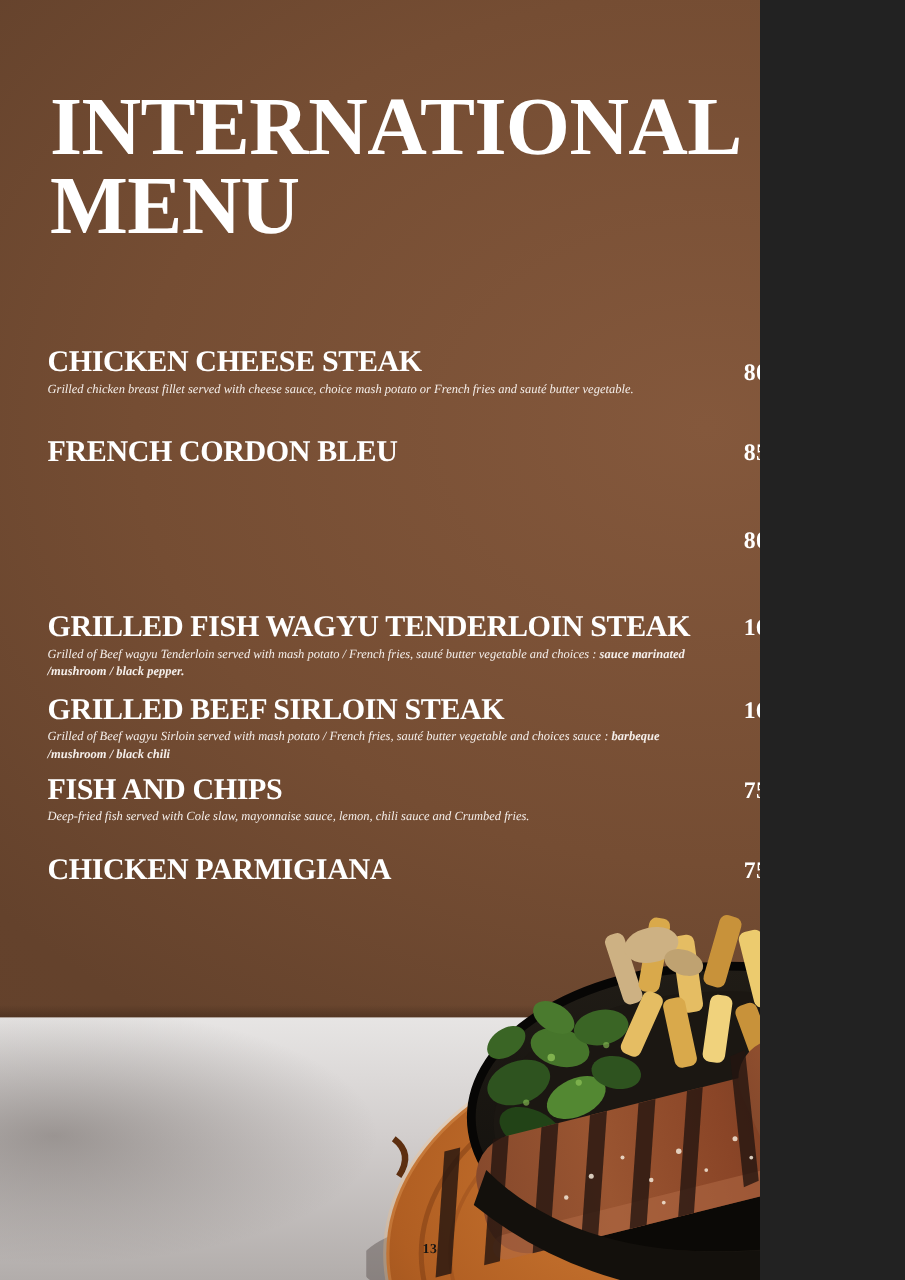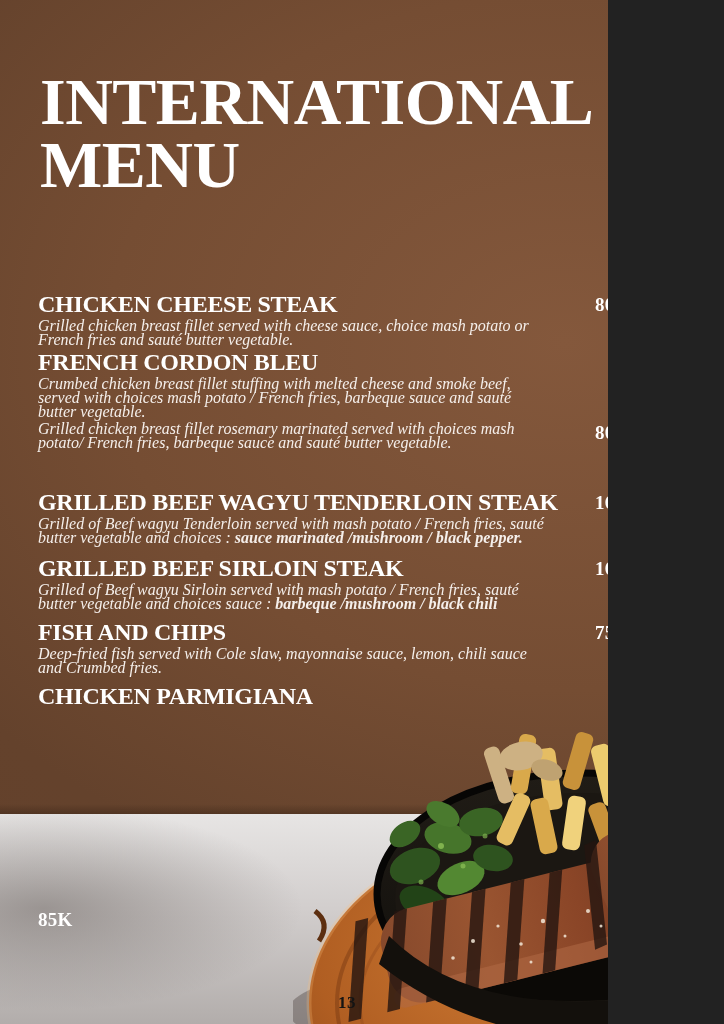--- a/index.html
+++ b/index.html
@@ -28,43 +28,43 @@
     background:radial-gradient(55% 75% at 6% 45%, rgba(86,78,74,.45), rgba(86,78,74,0) 65%);
   }
   
   .title{
     position:absolute;left:40px;top:70px;margin:0;color:#ffffff;
     font-size:66px;line-height:63px;font-weight:800;letter-spacing:-.5px;
   }
   
   .menu{position:absolute;left:38px;top:278px;width:652px;}
   .item{position:absolute;left:0;display:flex;align-items:flex-start;width:652px;}
-  .item:nth-child(1){top:14px;}
-  .item:nth-child(2){top:72px;flex-direction:column;}
+  .item:nth-child(1){top:0;align-items:center;}
+  .item:nth-child(2){top:72px;}
   .item:nth-child(3){top:142px;}
   .item:nth-child(4){top:212px;}
   .item:nth-child(5){top:278px;}
   .item:nth-child(6){top:342px;}
-  .item:nth-child(7){top:406px;justify-content:space-between;}
+  .item:nth-child(7){top:406px;}
   .item-main{flex:0 0 557px;}
   .item-name{
     margin:0;color:#ffffff;font-size:24px;line-height:25px;
     font-weight:800;letter-spacing:-.3px;
   }
   .item-desc{
     margin:2px 0 0;width:515px;color:#f5efeb;
-    font-size:16px;line-height:14px;font-style:italic;
+    font-size:10px;line-height:14px;font-style:italic;
   }
   .item-desc b{font-weight:700;}
   .item-price{
     color:#ffffff;font-size:19px;line-height:26px;font-weight:800;letter-spacing:.2px;
   }
   .page-number{
     position:absolute;left:338px;top:993px;color:#141414;
-    font-size:17px;font-weight:800;letter-spacing:.5px;
+    font-size:11px;font-weight:800;letter-spacing:.5px;
   }
   .photo{position:absolute;left:293px;top:726px;width:431px;height:298px;}
 </style>
 </head>
 <body>
 
 <div class="page">
 
   <div class="brown-panel"></div>
   <div class="gray-panel"></div>
@@ -76,35 +76,33 @@
       <div class="item-main">
         <h3 class="item-name">CHICKEN CHEESE STEAK</h3>
         <p class="item-desc"><span>Grilled chicken breast fillet served with cheese sauce, choice mash potato or French fries and sauté butter vegetable.</span><b></b></p>
       </div>
       <div class="item-price">80K</div>
     </div>
 
     <div class="item">
       <div class="item-main">
         <h3 class="item-name">FRENCH CORDON BLEU</h3>
-        <p class="item-desc"><span>Crumbed chicken breast fillet stuffing with melted cheese and smoke beef, served with choices mash potato / French fries, barbeque sauce and sauté butter vegetable.</span><b></b></p>
       </div>
       <div class="item-price">85K</div>
     </div>
 
     <div class="item">
       <div class="item-main">
-        <p class="item-desc"><span>Grilled chicken breast fillet rosemary marinated served with choices mash potato/ French fries, barbeque sauce and sauté butter vegetable.</span><b></b></p>
       </div>
       <div class="item-price">80K</div>
     </div>
 
     <div class="item">
       <div class="item-main">
-        <h3 class="item-name">GRILLED BEEF WAGYU TENDERLOIN STEAK</h3>
+        <h3 class="item-name">GRILLED FISH WAGYU TENDERLOIN STEAK</h3>
         <p class="item-desc"><span>Grilled of Beef wagyu Tenderloin served with mash potato / French fries, sauté butter vegetable and choices : </span><b>sauce marinated /mushroom / black pepper.</b></p>
       </div>
       <div class="item-price">165K</div>
     </div>
 
     <div class="item">
       <div class="item-main">
         <h3 class="item-name">GRILLED BEEF SIRLOIN STEAK</h3>
         <p class="item-desc"><span>Grilled of Beef wagyu Sirloin served with mash potato / French fries, sauté butter vegetable and choices sauce : </span><b>barbeque /mushroom / black chili</b></p>
       </div>

